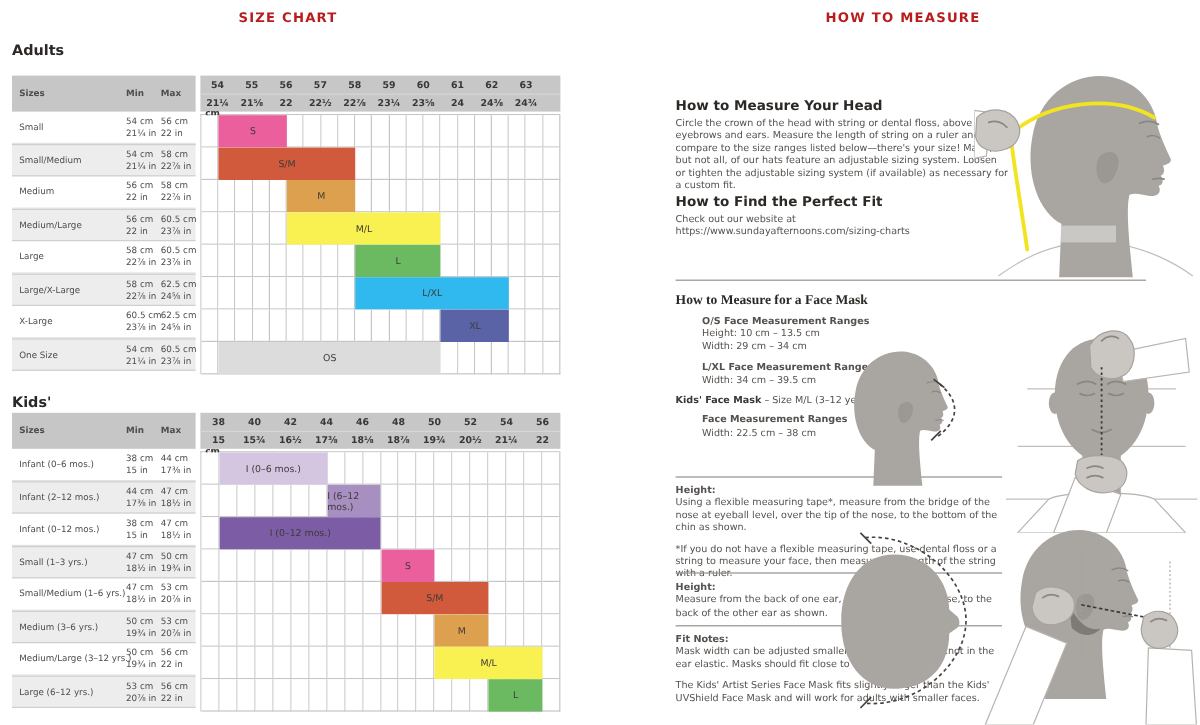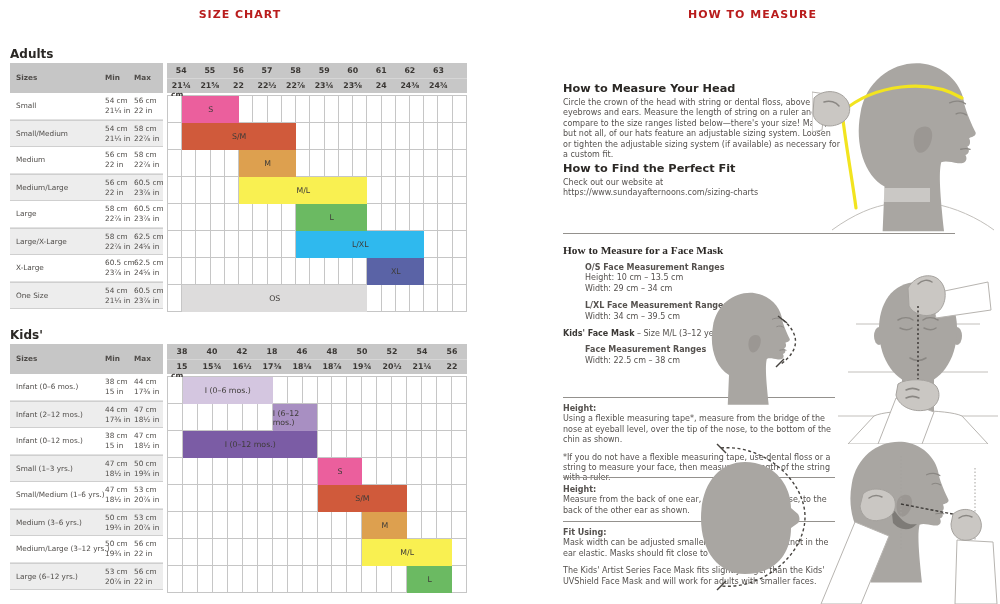--- a/index.html
+++ b/index.html
@@ -58,21 +58,21 @@
       <path class="feat" d="M120,60 C126,57 133,58 137,61"></path>
       <path class="feat" d="M127,72 C131,70 135,71 138,73"></path>
       <path class="feat" d="M132,110 C136,109 139,109 142,110"></path>
     </g>
   </defs>
 </svg>
 
 <div class="abs" style="left:0;top:0;width:500px;height:604px;">
   <div class="abs panel-title" style="left:0;top:8px;width:480px;">SIZE CHART</div>
 
-  <div class="abs sec-heading" style="left:10px;top:47px;">Adults</div>
+  <div class="abs sec-heading" style="left:10px;top:35px;">Adults</div>
   <div class="abs size-widget" style="left:10px;top:63px;">
     <div class="size-table">
         <div class="st-row st-head">
           <div class="st-c size">Sizes</div>
           <div class="st-c">Min</div>
           <div class="st-c">Max</div>
         </div>
         <div class="st-row">
           <div class="st-c size">Small</div>
           <div class="st-c">
@@ -485,21 +485,21 @@
           </div>
         </div>
       </div>
     <div class="size-chart">
         <div class="chart-head">
           <div class="axis-row cm">
             <div class="unit">cm</div>
             <div class="tick" style="left: 5%;">38</div>
             <div class="tick" style="left: 15%;">40</div>
             <div class="tick" style="left: 25%;">42</div>
-            <div class="tick" style="left: 35%;">18</div>
+            <div class="tick" style="left: 35%;">44</div>
             <div class="tick" style="left: 45%;">46</div>
             <div class="tick" style="left: 55%;">48</div>
             <div class="tick" style="left: 65%;">50</div>
             <div class="tick" style="left: 75%;">52</div>
             <div class="tick" style="left: 85%;">54</div>
             <div class="tick" style="left: 95%;">56</div>
           </div>
           <div class="axis-row in">
             <div class="unit">in</div>
             <div class="tick" style="left: 5%;">15</div>
@@ -749,21 +749,21 @@
   <div class="divider" style="left:58px;top:477px;width:272px;"></div>
 
   <div class="blk" style="left:58px;top:485px;">
     <div class="tline blab">Height:</div>
     <p>Measure from the back of one ear, over the tip of the nose, to the back of the other ear as shown.</p>
   </div>
 
   <div class="divider" style="left:58px;top:521px;width:272px;"></div>
 
   <div class="blk" style="left:58px;top:528px;">
-    <div class="tline blab">Fit Using:</div>
+    <div class="tline blab">Fit Notes:</div>
     <p>Mask width can be adjusted smaller by making a small knot in the ear elastic. Masks should fit close to the face.</p>
     <p style="margin-top:7px;">The Kids' Artist Series Face Mask fits slightly larger than the Kids' UVShield Face Mask and will work for adults with smaller faces.</p>
   </div>
 
   <svg class="illus" style="left:307px;top:50px;" width="190" height="182" viewBox="0 0 190 182">
     <path class="lightline" fill="none" d="M20,180 C42,164 62,156 78,154 M122,154 C142,157 166,168 182,180"></path>
     <use href="#head-profile" transform="translate(26,-3) scale(0.93)"></use>
     <rect x="72" y="138" width="46" height="14" fill="#d9d7d4" opacity="0.7"></rect>
     <path class="string" d="M30,62 C62,34 116,28 150,48"></path>
     <path class="string" d="M30,62 C34,96 40,128 44,158"></path>

